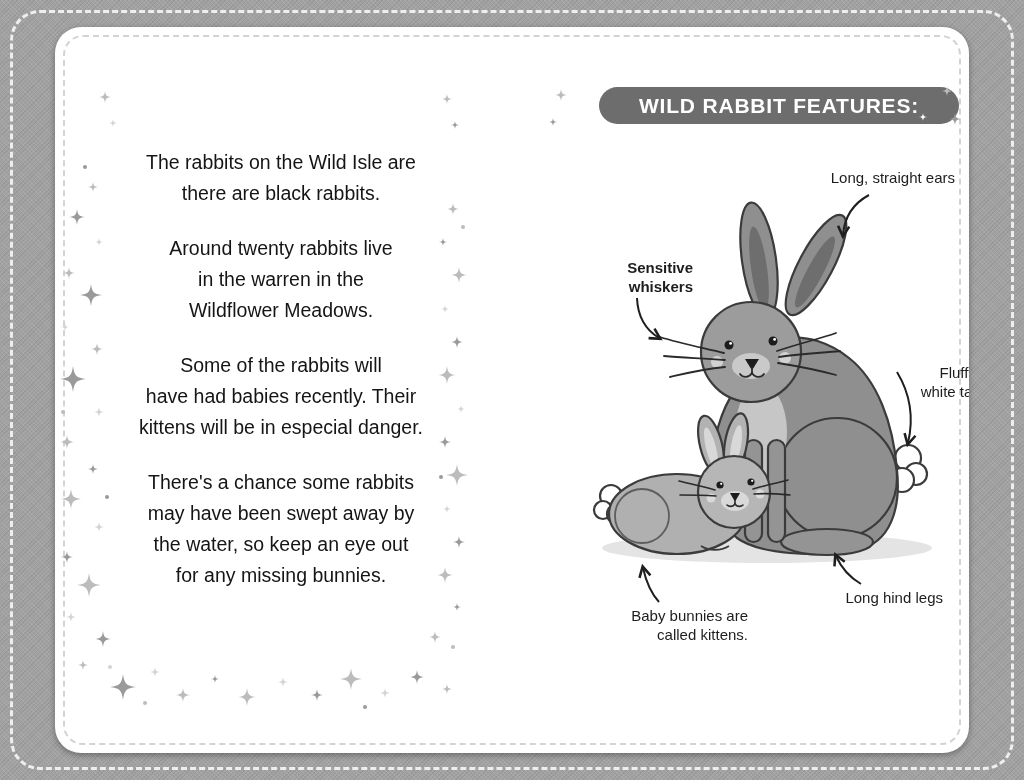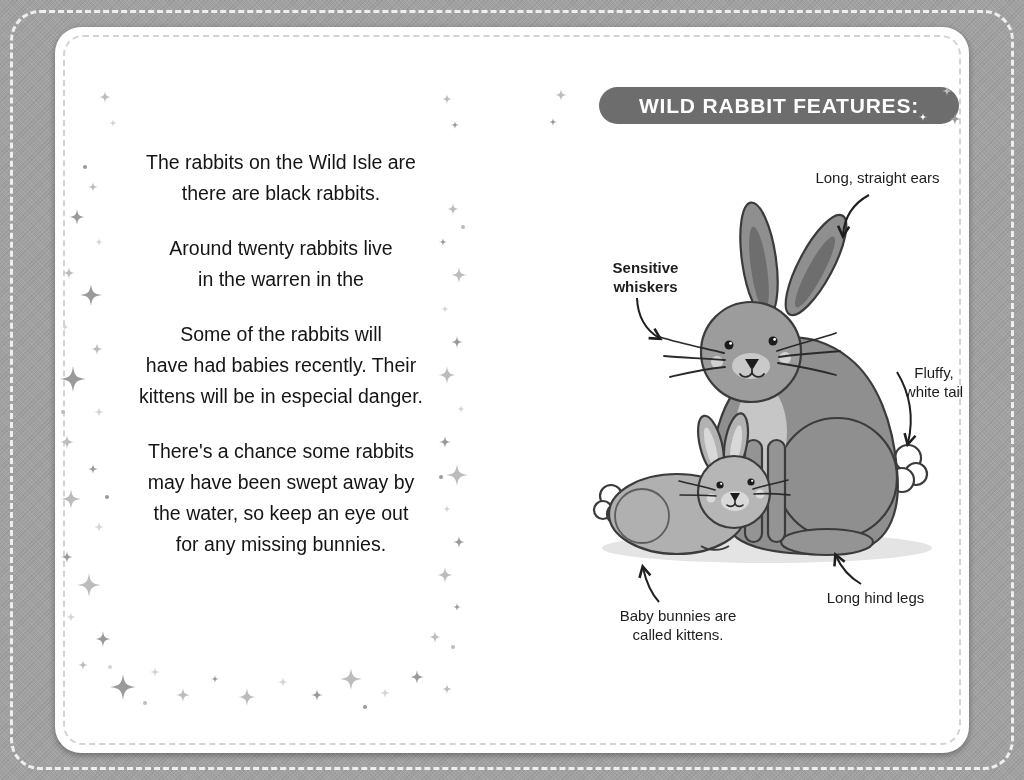--- a/index.html
+++ b/index.html
@@ -49,21 +49,21 @@
     text-align: center; color: #151515;
     font-size: 19.5px; line-height: 31px;
   }
   .para { margin: 0 0 24px 0; }
   .ln { display: block; }
   .illus {
     position: absolute; left: 484px; top: 113px;
     width: 430px; height: 520px;
   }
   .feat {
-    position: absolute; text-align: center;
+    position: absolute; text-align: right;
     font-size: 15px; line-height: 19px; color: #1d1d1d;
   }
   .feat-ears     { left: 745px; top: 141px; width: 155px; }
   .feat-whiskers { left: 543px; top: 231px; width: 95px; font-weight: bold;  }
   .feat-tail     { left: 834px; top: 309px; width: 90px; margin-top: 27px;  }
   .feat-baby     { left: 553px; top: 579px; width: 140px; }
   .feat-legs     { left: 753px; top: 561px; width: 135px; }
   .sparkles {
     position: absolute; inset: 0;
     width: 914px; height: 726px;
@@ -81,20 +81,21 @@
 
 
     <div class="rescue">
       <p class="para">
         <span class="ln">The rabbits on the Wild Isle are</span>
         <span class="ln">there are black rabbits.</span>
       </p>
       <p class="para">
         <span class="ln">Around twenty rabbits live</span>
         <span class="ln">in the warren in the</span>
+        <span class="ln">Wildflower Meadows.</span>
       </p>
       <p class="para">
         <span class="ln">Some of the rabbits will</span>
         <span class="ln">have had babies recently. Their</span>
         <span class="ln">kittens will be in especial danger.</span>
       </p>
       <p class="para">
         <span class="ln">There's a chance some rabbits</span>
         <span class="ln">may have been swept away by</span>
         <span class="ln">the water, so keep an eye out</span>

